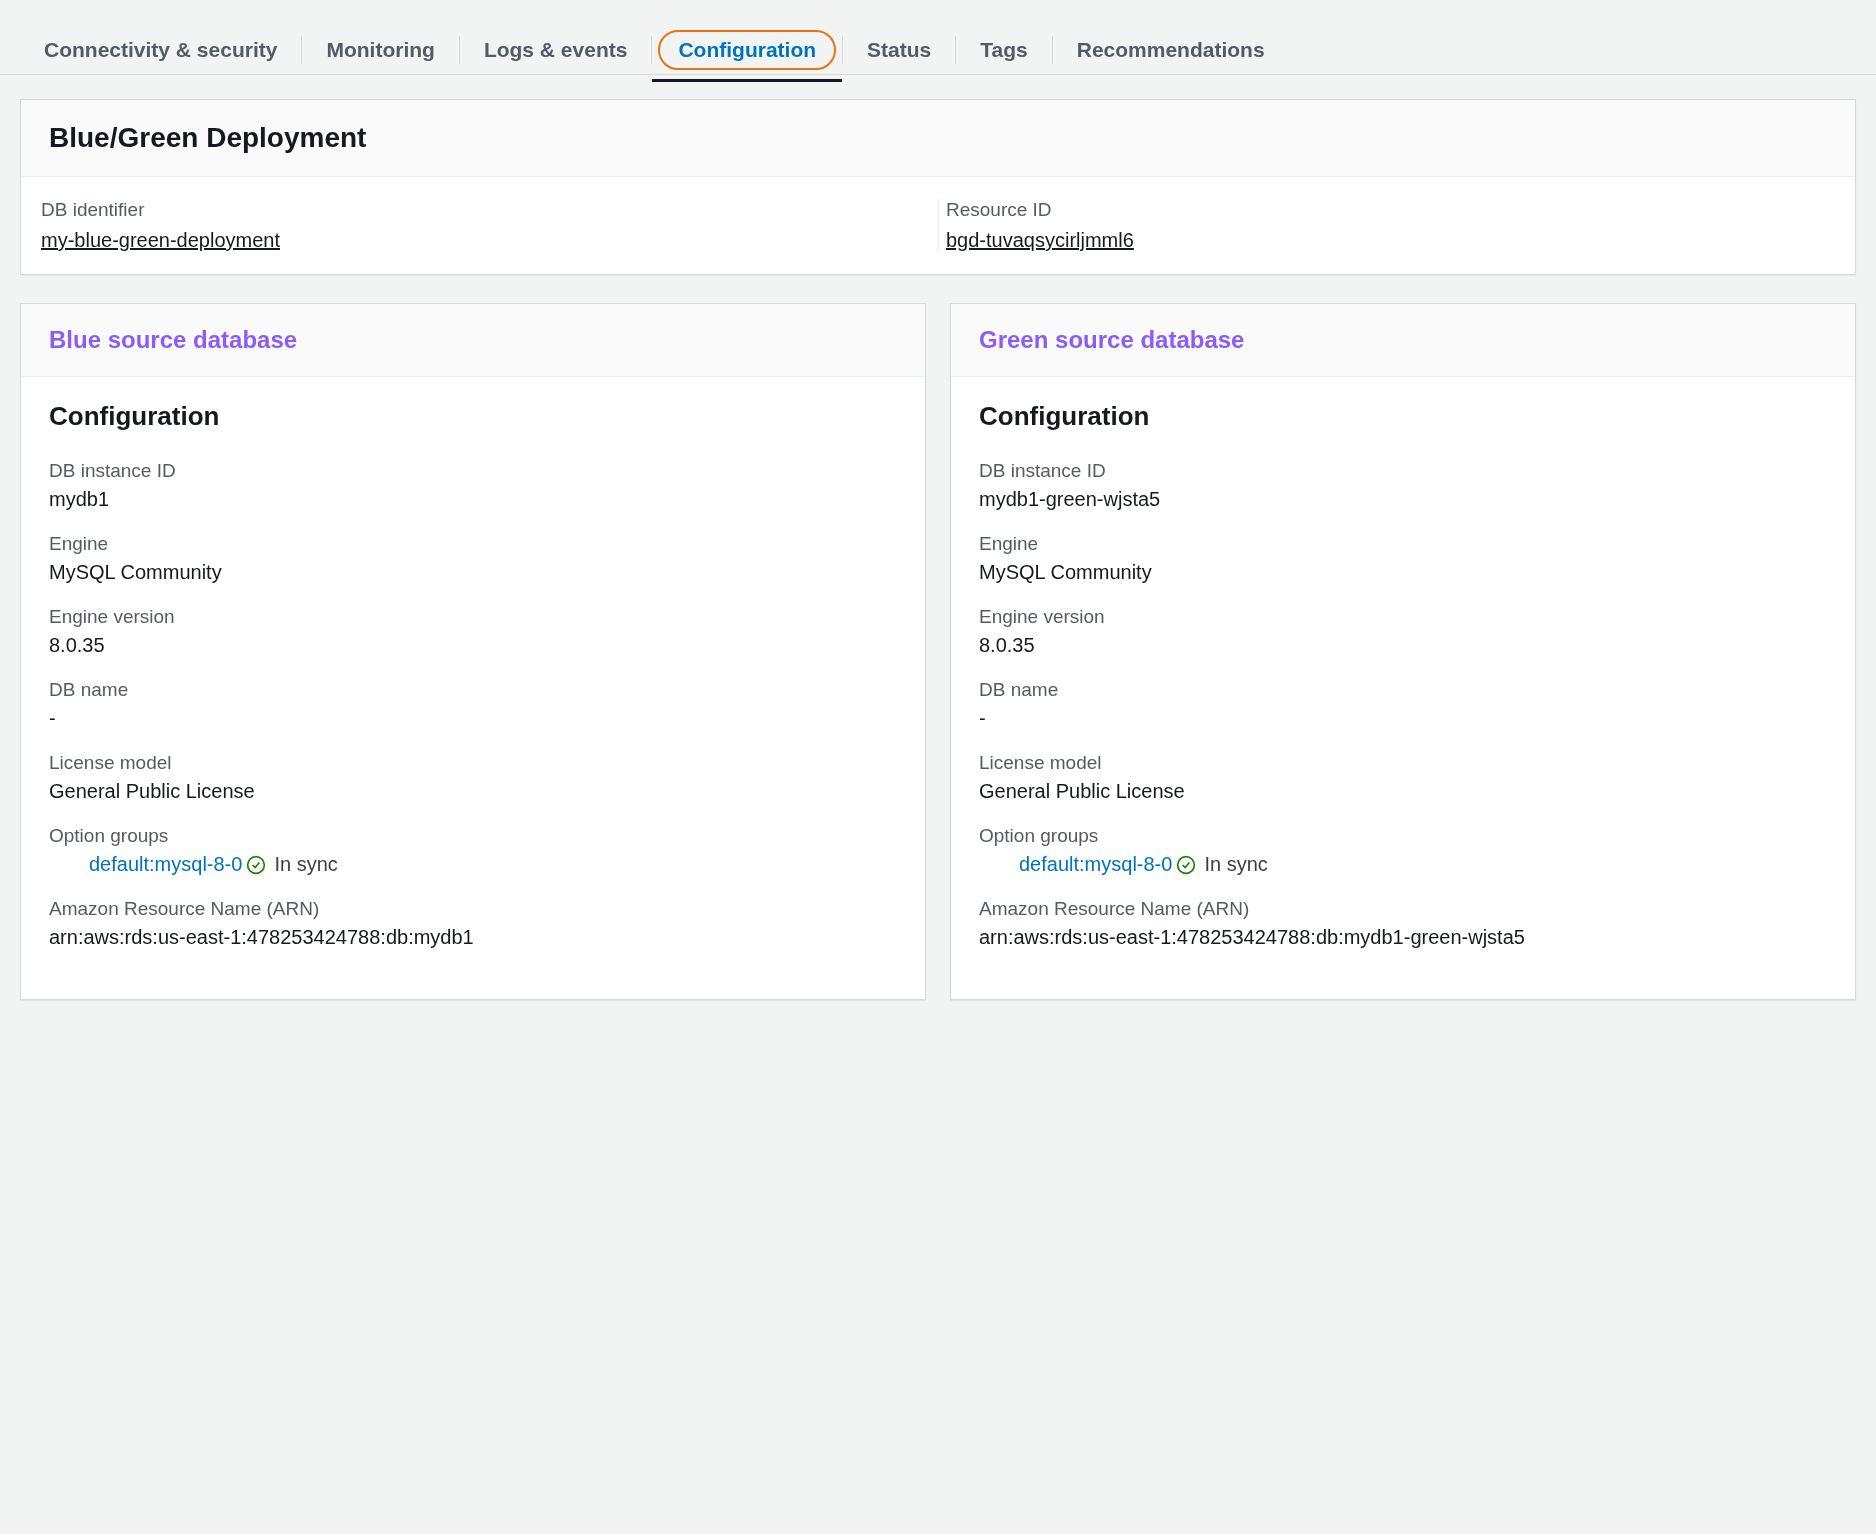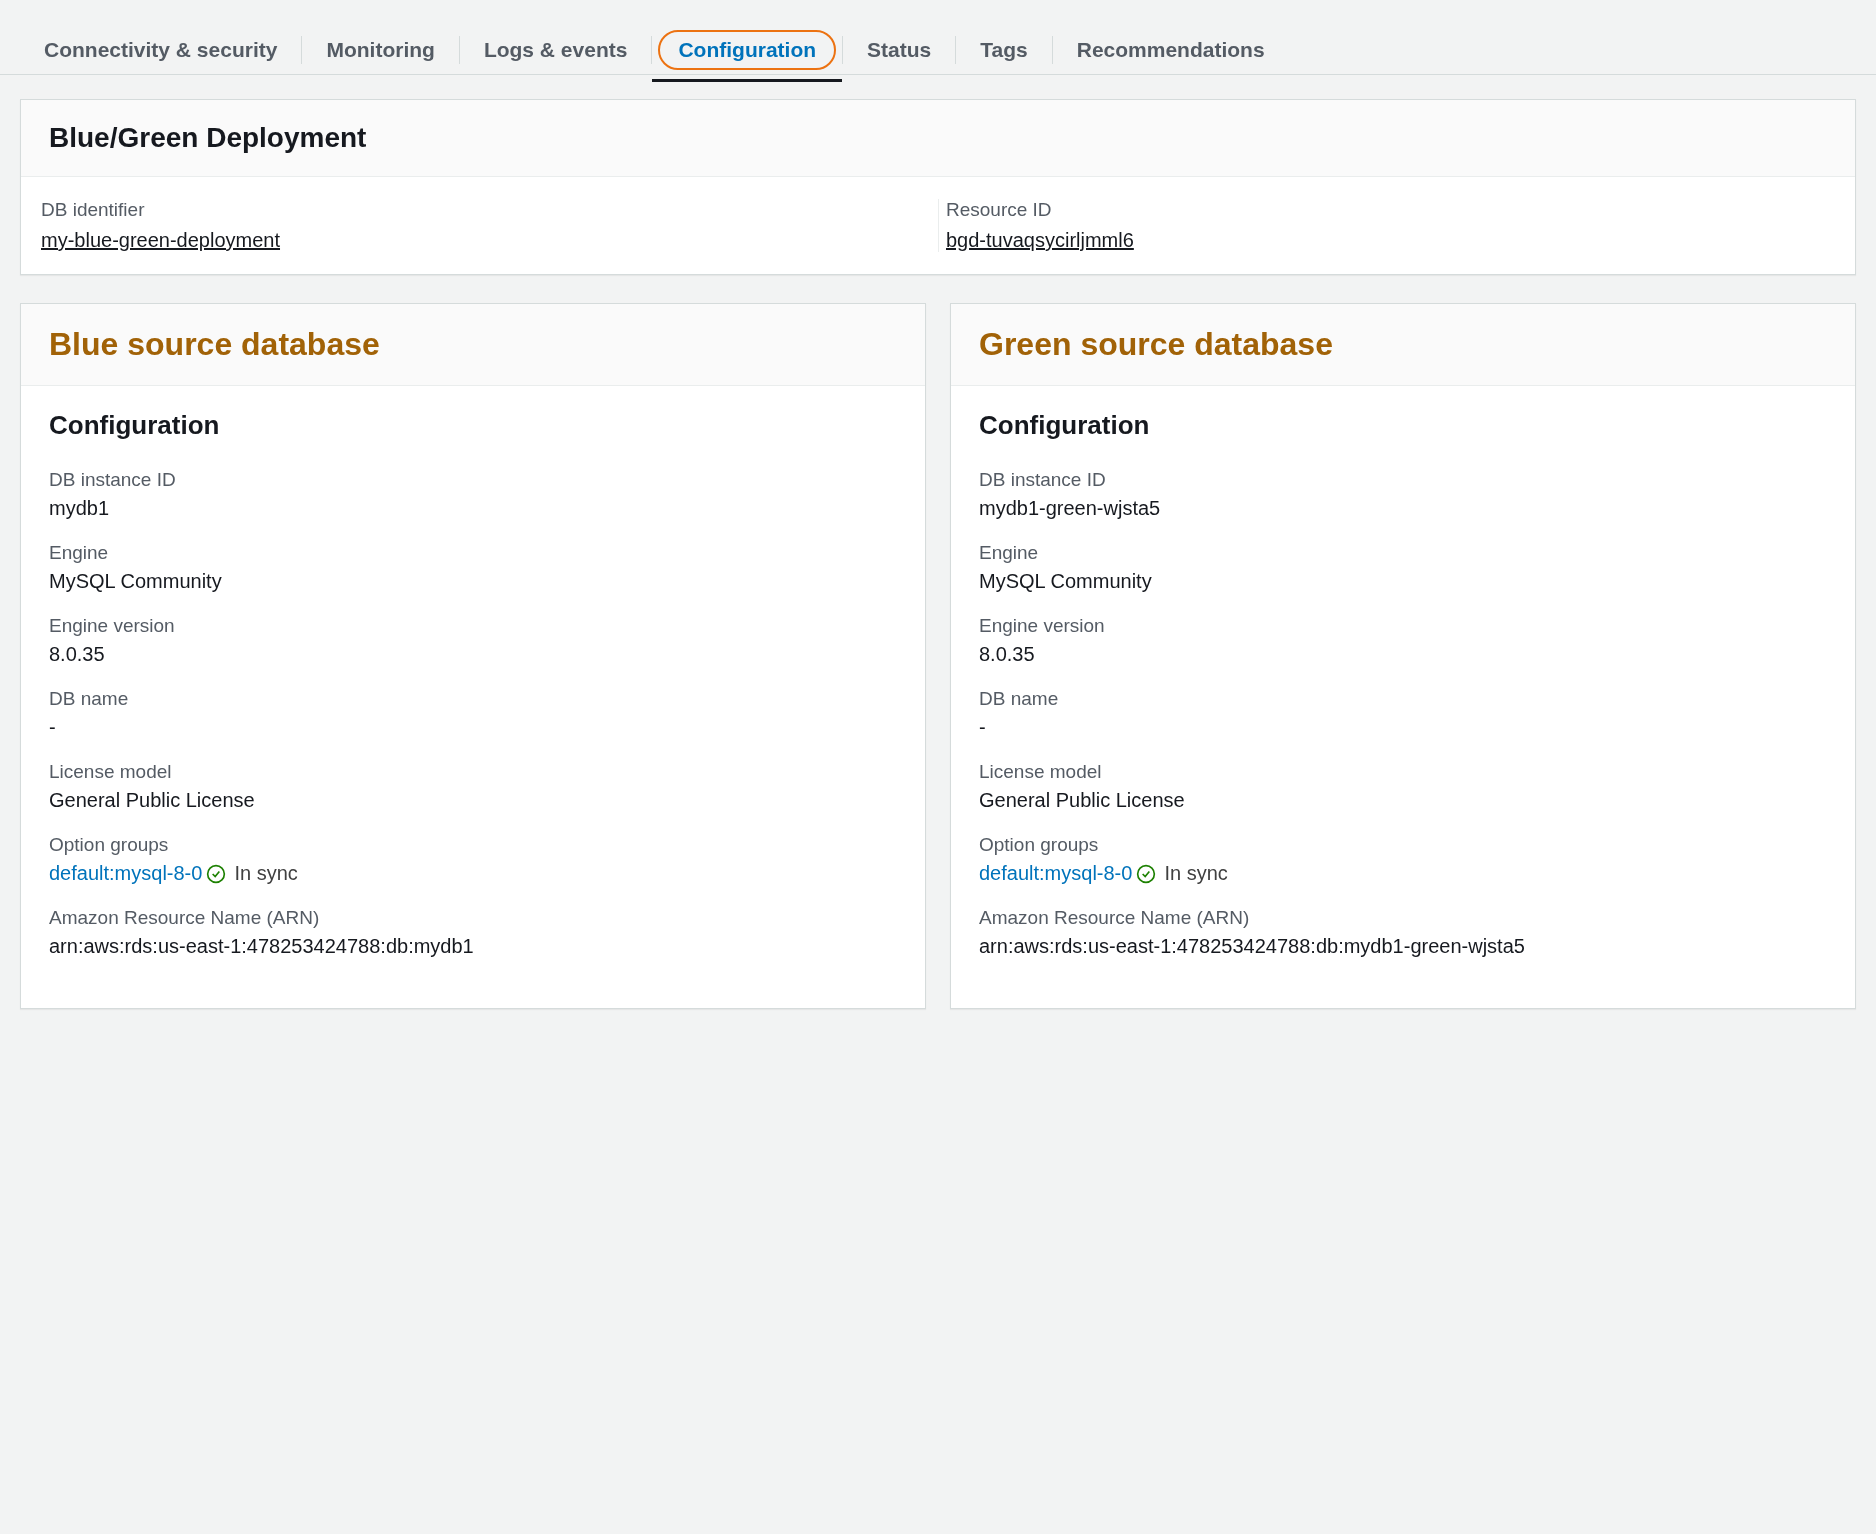--- a/index.html
+++ b/index.html
@@ -111,23 +111,23 @@
       background: #ffffff;
       border: 1px solid #d5dbdb;
       box-shadow: 0 1px 1px rgba(0,0,0,0.05);
     }
     .col-header {
       padding: 22px 28px;
       border-bottom: 1px solid #eaeded;
       background: #fafafa;
     }
     .col-title {
-      font-size: 32px;
+      font-size: 24px;
       font-weight: 700;
-      color: #a16207;
+      color: #8b5cf6;
     }
     .col-body {
       padding: 24px 28px 28px 28px;
     }
     .section-title {
       font-size: 26px;
       font-weight: 700;
       color: #16191f;
       margin-bottom: 28px;
     }
@@ -144,20 +144,21 @@
       color: #16191f;
     }
     .link-value {
       color: #0073bb;
       font-size: 20px;
     }
     .inline-row {
       display: inline-flex;
       align-items: center;
       gap: 4px;
+      margin-left: 40px;
     }
     .check-icon {
       display: inline-flex;
       align-items: center;
       justify-content: center;
     }
     .check-icon svg {
       width: 20px;
       height: 20px;
     }

